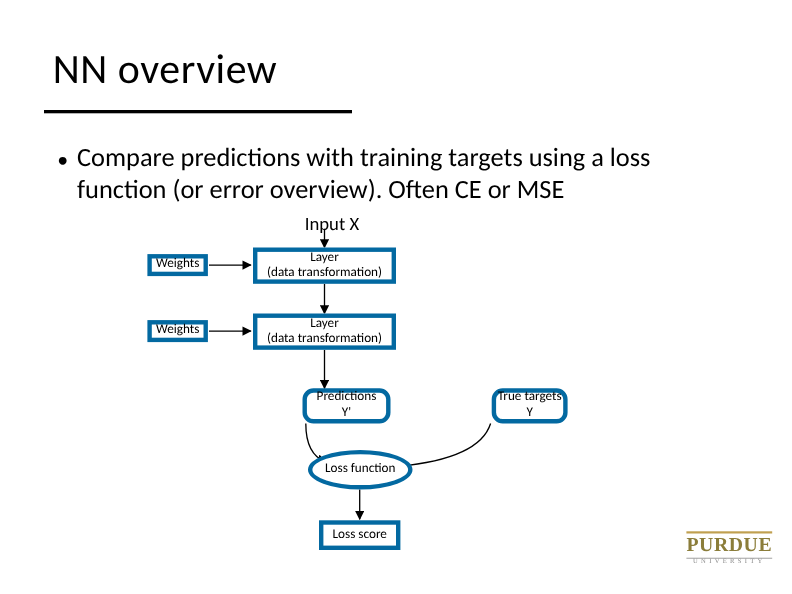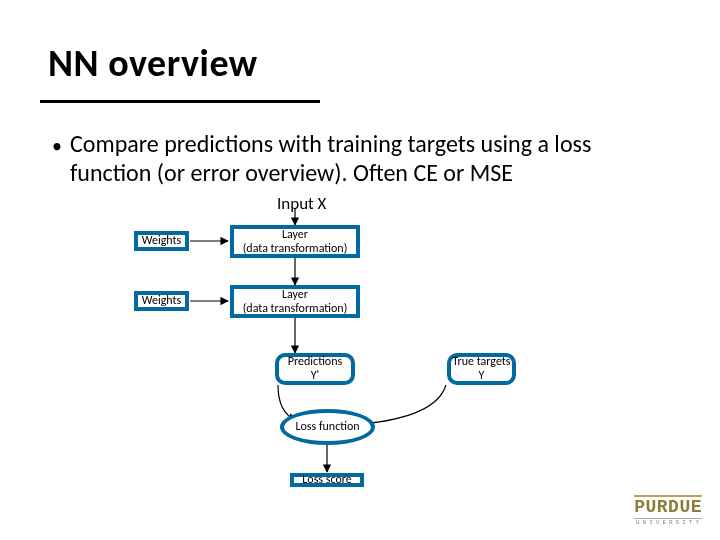--- a/index.html
+++ b/index.html
@@ -16,21 +16,21 @@
     position: relative;
     width: 720px;
     height: 540px;
     box-sizing: border-box;
   }
   .title {
     position: absolute;
     left: 48px;
     top: 40px;
     font-size: 38px;
-    font-weight: 700;
+    font-weight: 400;
     letter-spacing: 0.5px;
   }
   .title-underline {
     position: absolute;
     left: 40px;
     top: 100px;
     width: 280px;
     height: 3px;
     background: #000;
   }
@@ -45,23 +45,23 @@
   .bullet-block .dot {
     position: absolute;
     left: -18px;
     top: 4px;
     font-size: 20px;
   }
   
   .logo {
     position: absolute;
     right: 18px;
-    bottom: 14px;
-    text-align: right;
-    font-family: Liberation Mono, monospace;
+    bottom: 26px;
+    text-align: center;
+    font-family: Liberation Serif, serif;
   }
   .logo-main {
     font-size: 18px;
     font-weight: 700;
     letter-spacing: 0.5px;
     color: #8b7d3a;
     border-top: 2px solid #c0a050;
   }
   .logo-sub {
     font-size: 6px;
@@ -154,21 +154,21 @@
     <div class="box" style="left:100px; top:90px; width:130px; height:33px; white-space:pre-line;">Layer
 (data transformation)</div>
 
     <div class="rbox" style="left:108px; top:158px; width:80px; height:32px; white-space:pre-line;">Predictions
 Y'</div>
     <div class="rbox" style="left:280px; top:158px; width:69px; height:32px; white-space:pre-line;">True targets
 Y</div>
 
     <div class="ellipse" style="left:150px; top:214px; width:95px; height:36px;">Loss function</div>
 
-    <div class="box" style="left:160px; top:278px; width:74px; height:14px;">Loss score</div>
+    <div class="box" style="left:160px; top:278px; width:74px; height:27px;">Loss score</div>
 
   </div>
 
   <div class="logo">
     <div class="logo-main">PURDUE</div>
     <div class="logo-sub">UNIVERSITY</div>
   </div>
 
 </div>
 

